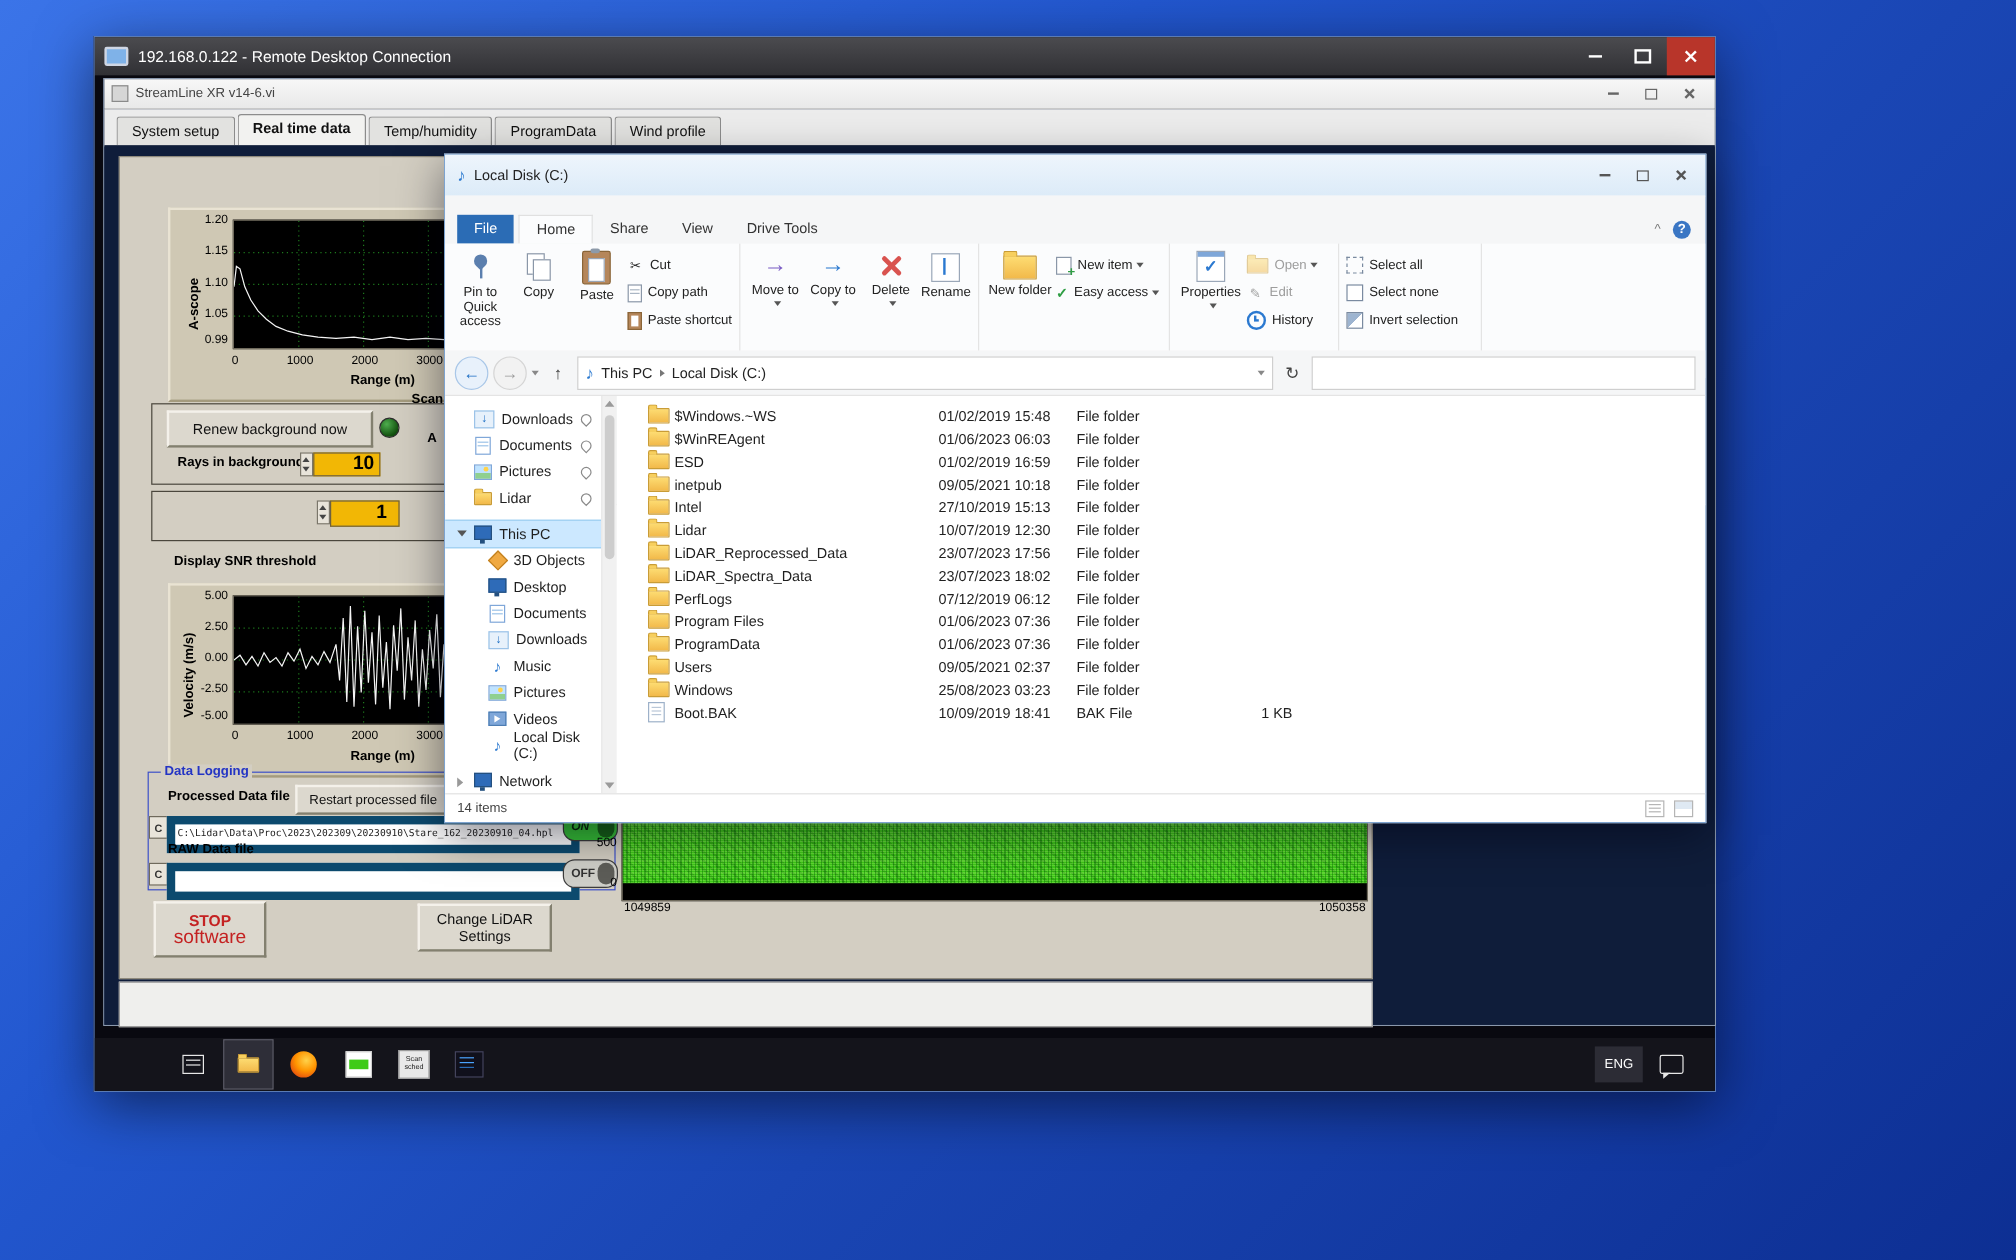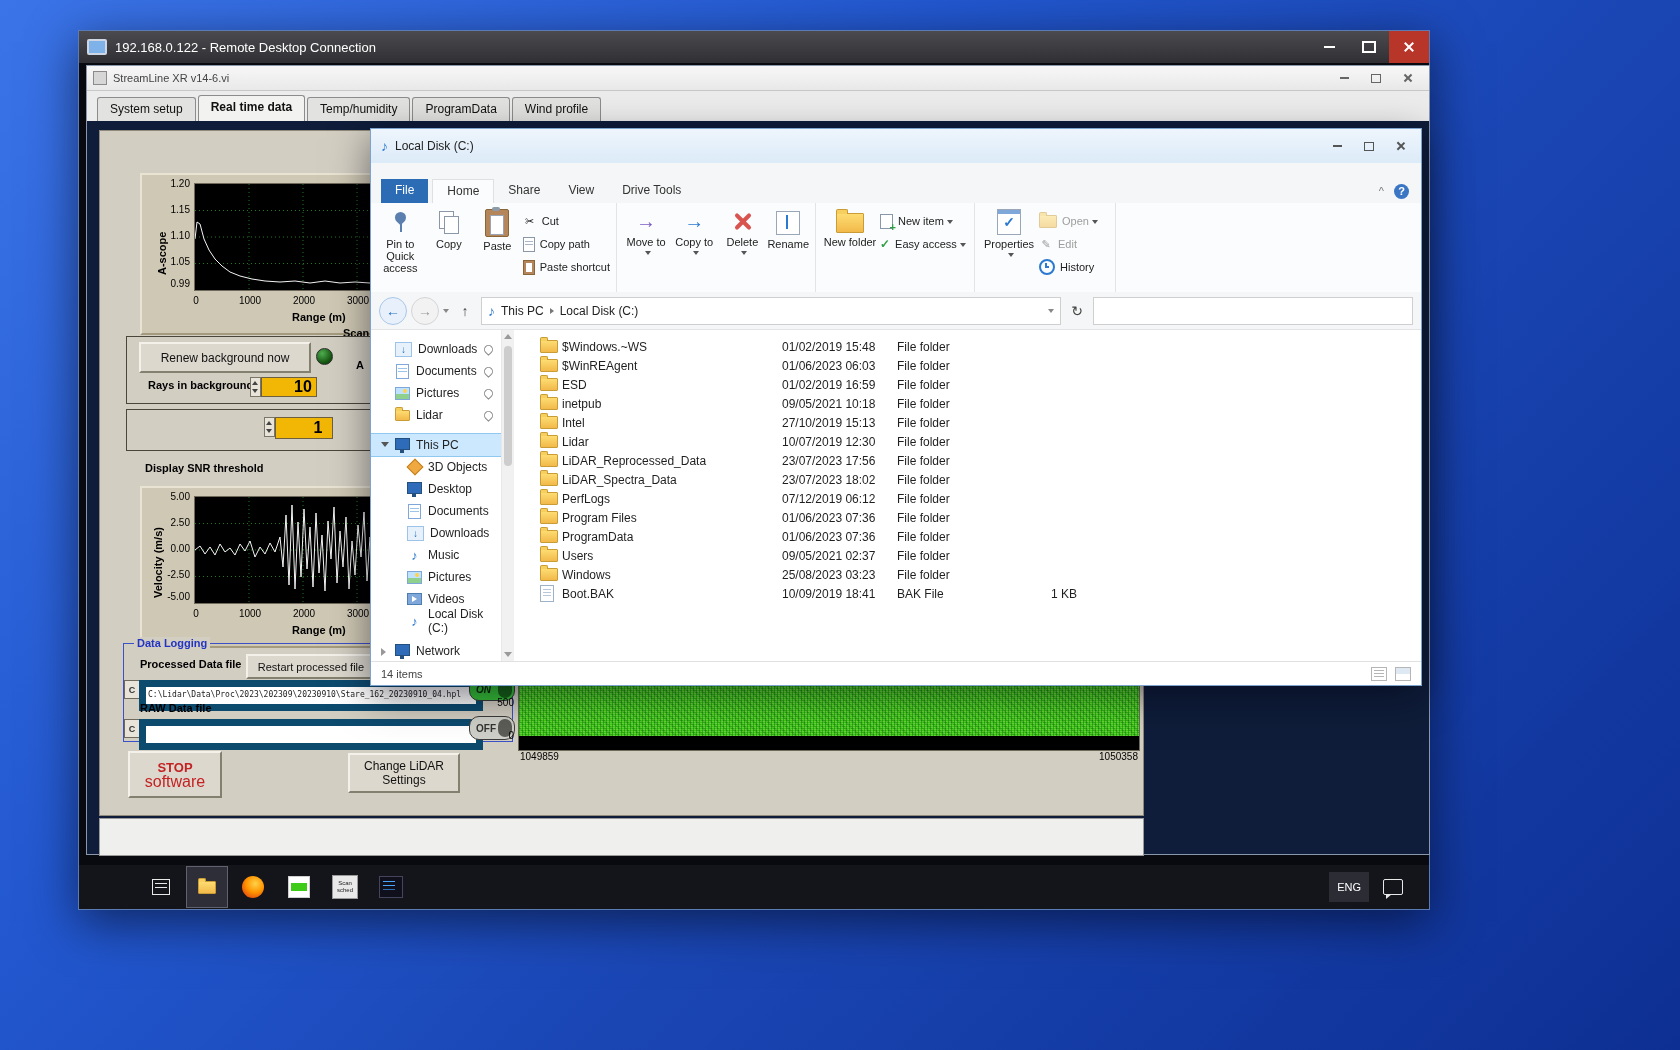--- a/index.html
+++ b/index.html
@@ -551,20 +551,39 @@
               </span>
               <span class="smallbtn">
                 <span class="i-clock"></span>
                 <span>History</span>
               </span>
             </span>
           </div>
           <div class="rg-label">Open</div>
         </div>
 
+        <div class="rgroup" style="width:118px;">
+          <div class="rg-items">
+            <span class="stack">
+              <span class="smallbtn">
+                <span class="i-sel"></span>
+                <span>Select all</span>
+              </span>
+              <span class="smallbtn">
+                <span class="i-sel none"></span>
+                <span>Select none</span>
+              </span>
+              <span class="smallbtn">
+                <span class="i-sel inv"></span>
+                <span>Invert selection</span>
+              </span>
+            </span>
+          </div>
+          <div class="rg-label">Select</div>
+        </div>
         <div style="flex:1;border-right:none;" class="rgroup"></div>
       </div>
     </div>
 
     <div class="addr-row">
       <span class="navbtn back">←</span>
       <span class="navbtn fwd">→</span>
       <span class="tinychev"></span>
       <span class="upbtn">↑</span>
       <span class="addr-field">

